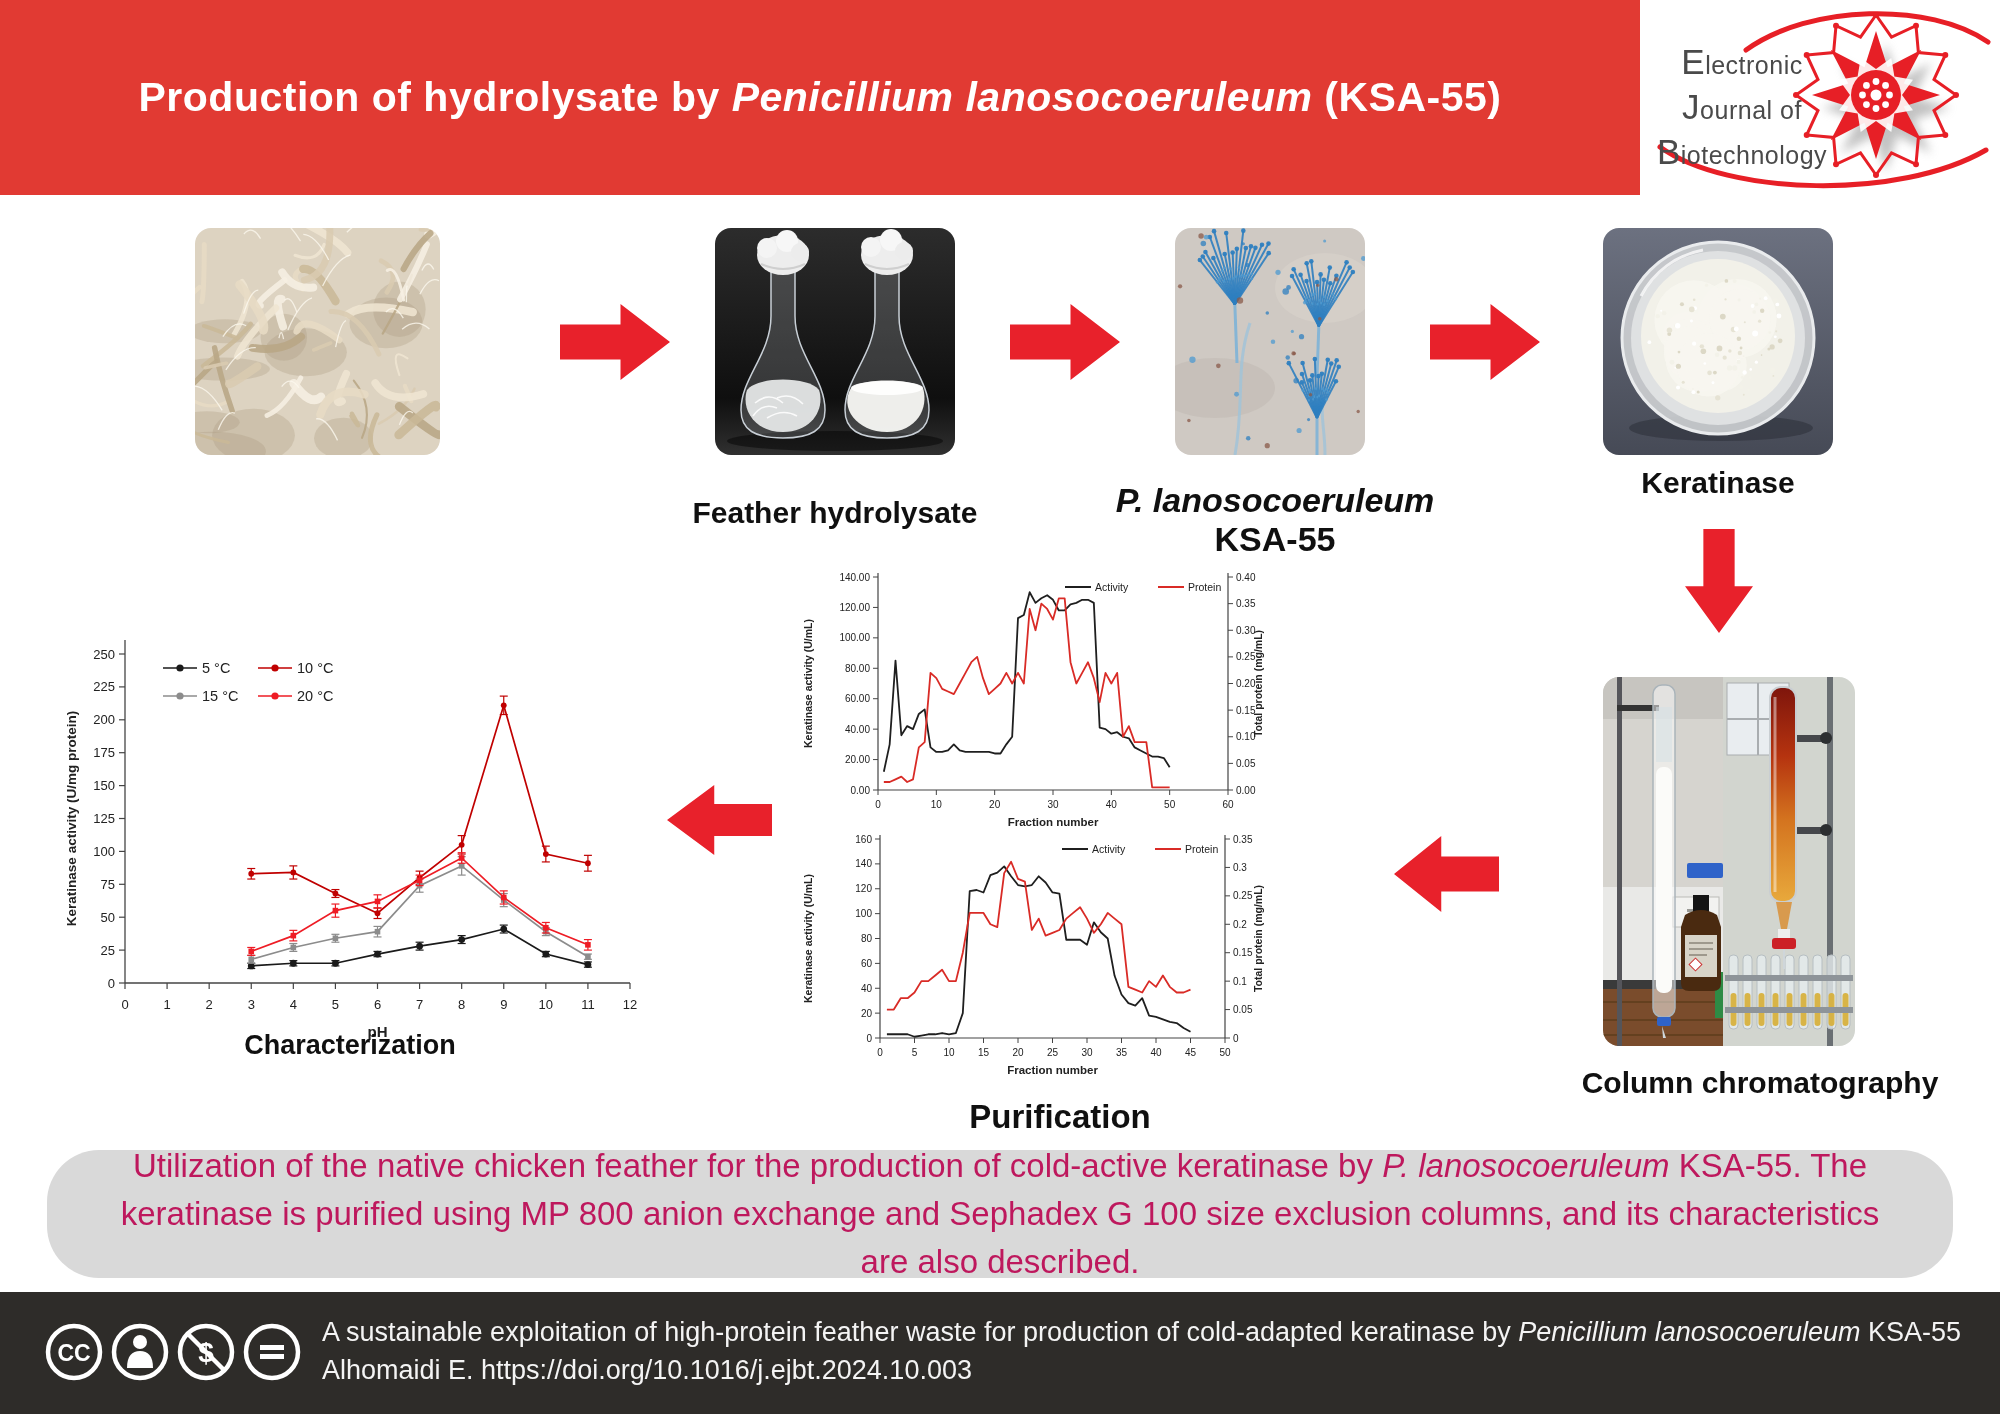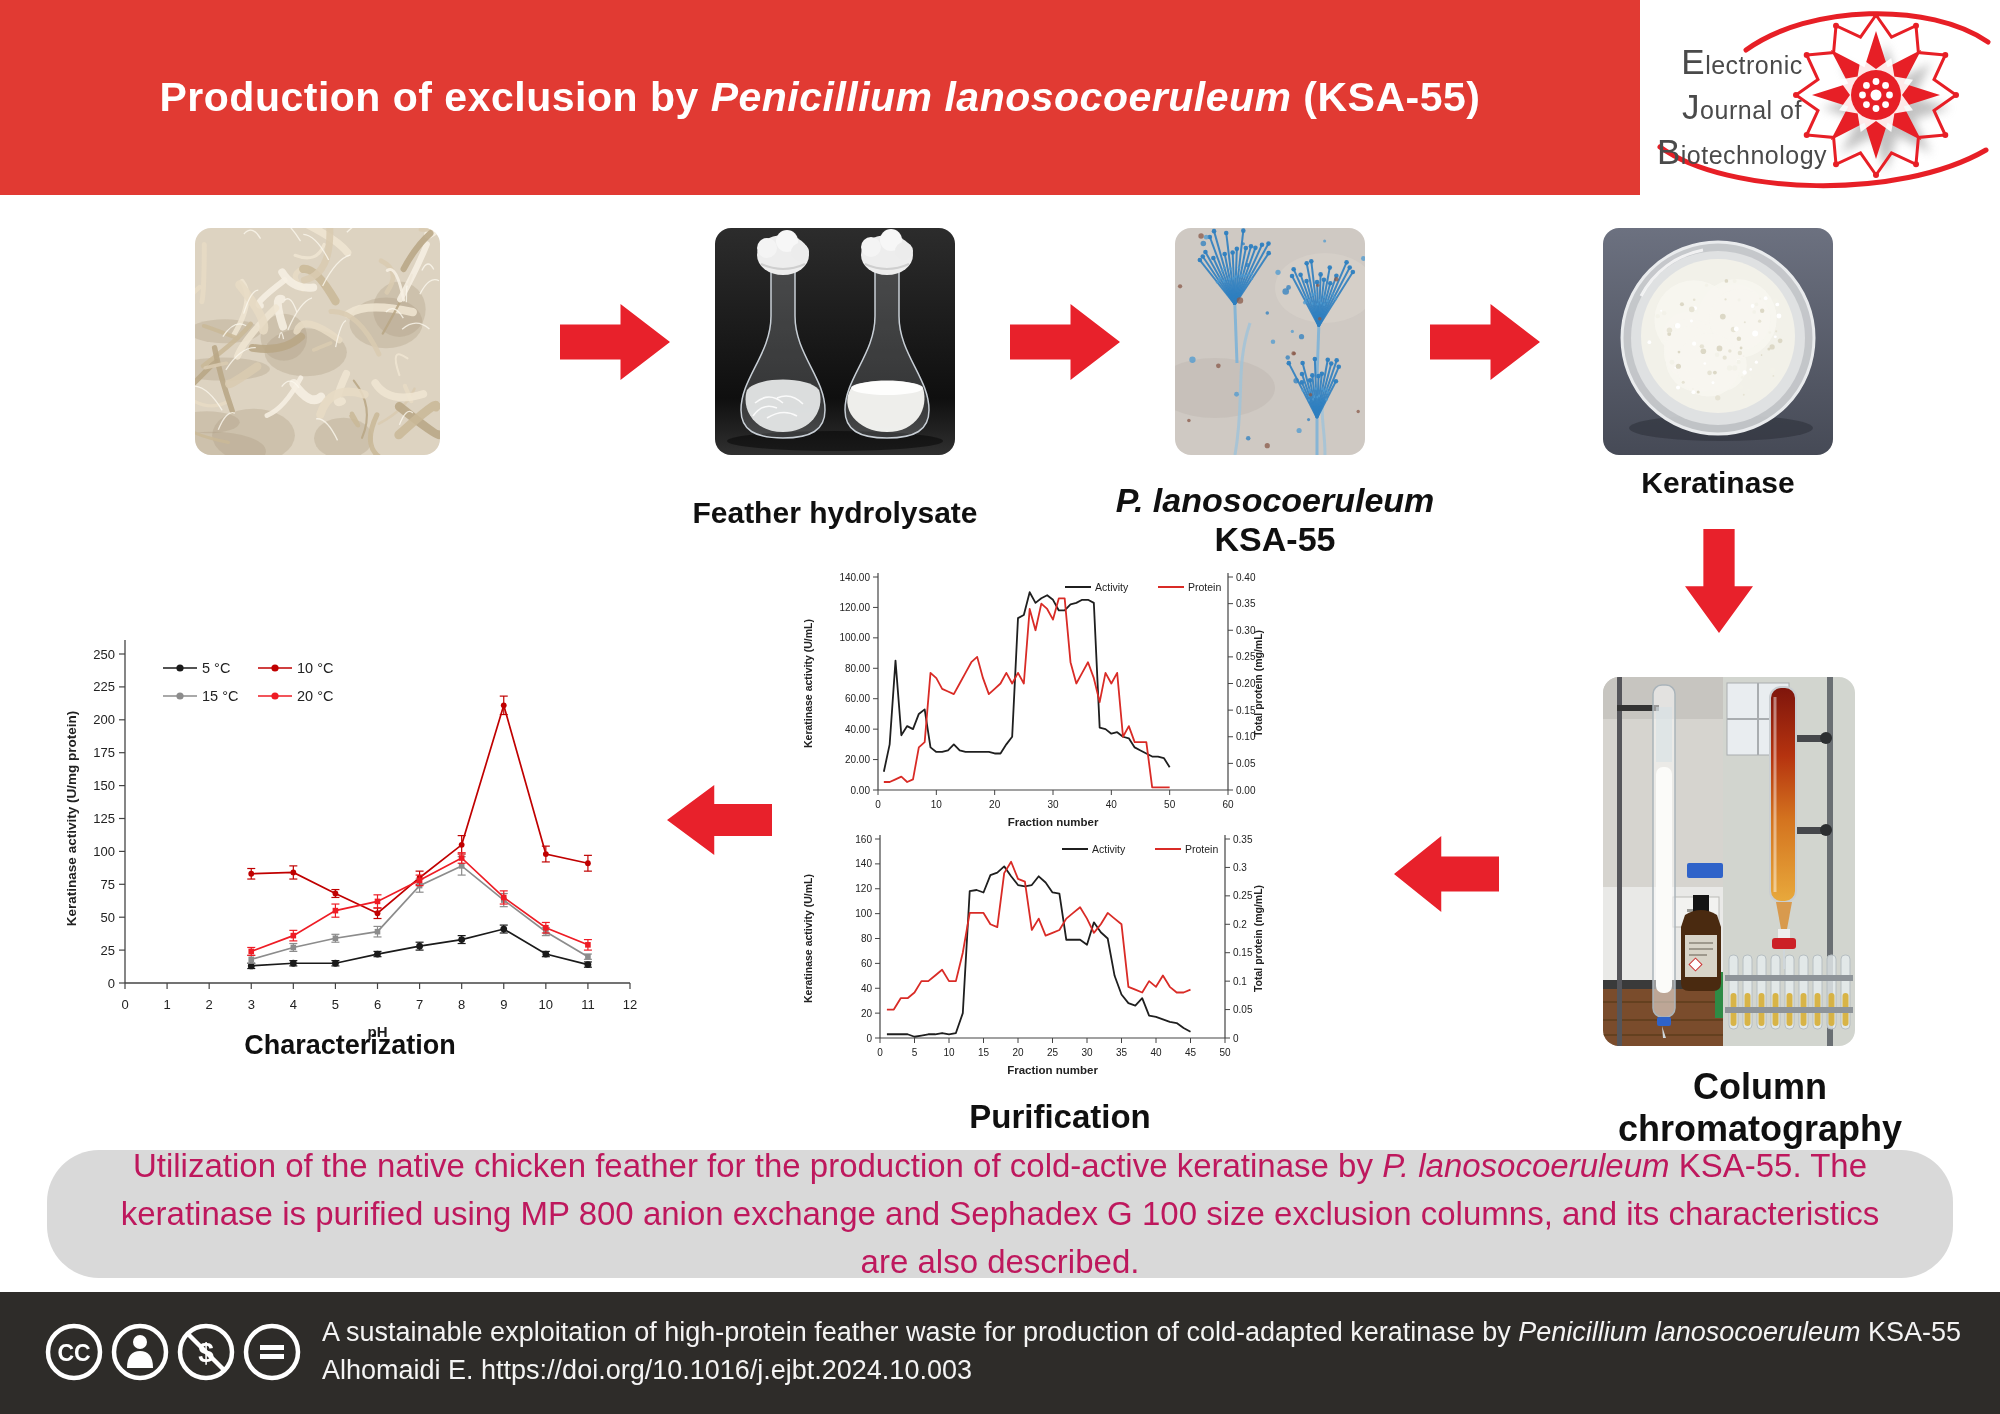--- a/index.html
+++ b/index.html
@@ -40,21 +40,21 @@
   .license span{display:block;width:60px;height:60px;}
   .cite{position:absolute;left:322px;top:21px;color:#f4f4f4;font-size:27px;line-height:1.42;}
   .cite em{font-style:italic;}
 </style>
 </head>
 <body>
 
 <div class="canvas">
 
   <header class="banner">
-    <h1><span>Production of exclusion by </span><em>Penicillium lanosocoeruleum</em><span> (KSA-55)</span></h1>
+    <h1><span>Production of hydrolysate by </span><em>Penicillium lanosocoeruleum</em><span> (KSA-55)</span></h1>
   </header>
 
   <div class="logo">
     <svg id="logo-svg" width="352" height="195" viewBox="0 0 352 195">
       <defs>
           <filter id="blurF" x="-30%" y="-30%" width="160%" height="160%">
             <feGaussianBlur stdDeviation="5"></feGaussianBlur>
           </filter>
         </defs>
       <g id="logo-art">
@@ -593,21 +593,21 @@
       <rect x="2" y="298" width="128" height="6" fill="#8e9499"></rect>
       <rect x="2" y="330" width="128" height="6" fill="#8e9499"></rect>
       <rect x="47" y="10" width="26" height="215" rx="11" fill="url(#gCol)" stroke="#c9ced2" stroke-width="2"></rect>
       <path d="M52,20 v195" stroke="rgba(255,255,255,0.45)" stroke-width="3"></path>
       <path d="M53,225 L69,225 L64,252 L58,252 Z" fill="#d89a4e"></path>
       <rect x="55" y="252" width="12" height="9" fill="#eeeeee"></rect>
       <rect x="49" y="261" width="24" height="11" rx="3" fill="#cc2026"></rect>
       <path d="M61,272 v20" stroke="#cfd6da" stroke-width="2"></path>
     </svg>
   </div>
-  <div class="caption" style="left:1550px;top:1066px;width:420px;font-size:36px;"><span>Column chromatography</span></div>
+  <div class="caption" style="left:1550px;top:1066px;width:420px;font-size:30px;"><span>Column chromatography</span></div>
 
   <div class="arrow arrow-left" style="left:1394px;top:836px;width:105px;height:76px;"></div>
 
   <div class="chart" style="left:800px;top:556px;">
     <svg id="chart-purif-1" width="470" height="278" viewBox="0 0 470 278">
         <line x1="78" y1="17" x2="78" y2="234" stroke="#444" stroke-width="1.2"></line>
         <line x1="428" y1="17" x2="428" y2="234" stroke="#444" stroke-width="1.2"></line>
         <line x1="78" y1="234" x2="428" y2="234" stroke="#444" stroke-width="1.2"></line>
         <line x1="73" y1="234" x2="78" y2="234" stroke="#444" stroke-width="1"></line>
         <text x="70" y="237.5" font-size="10" text-anchor="end" fill="#222" font-family="&quot;Liberation Sans&quot;,sans-serif" font-weight="normal">0.00</text>

